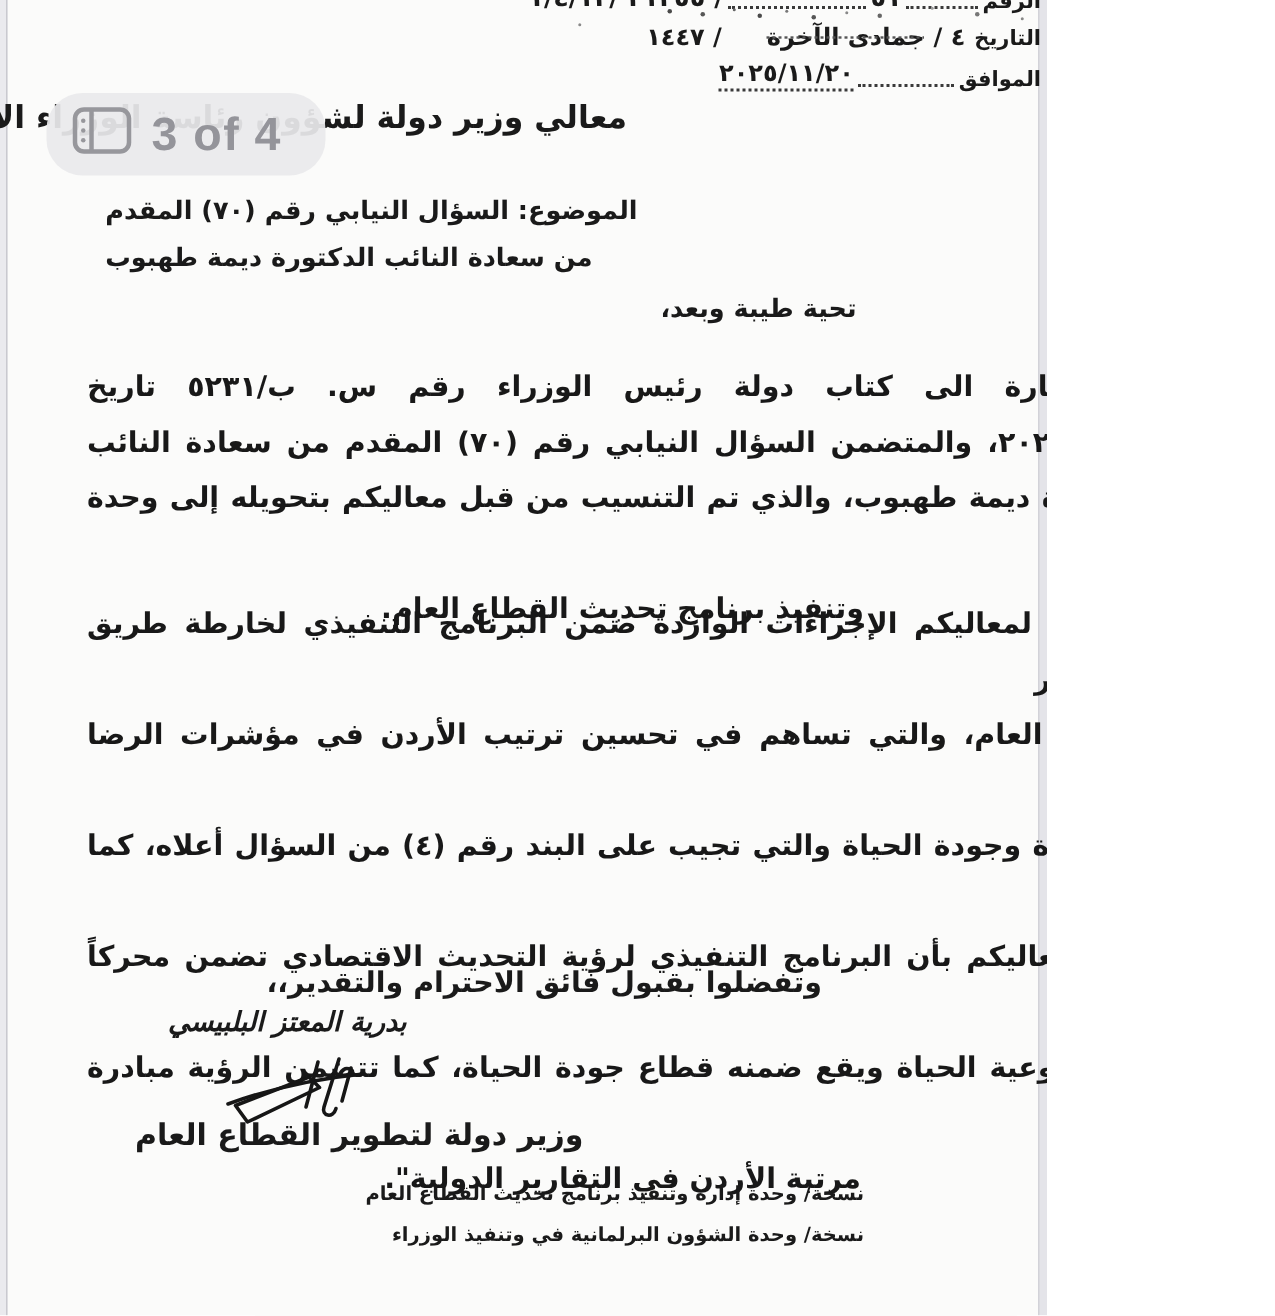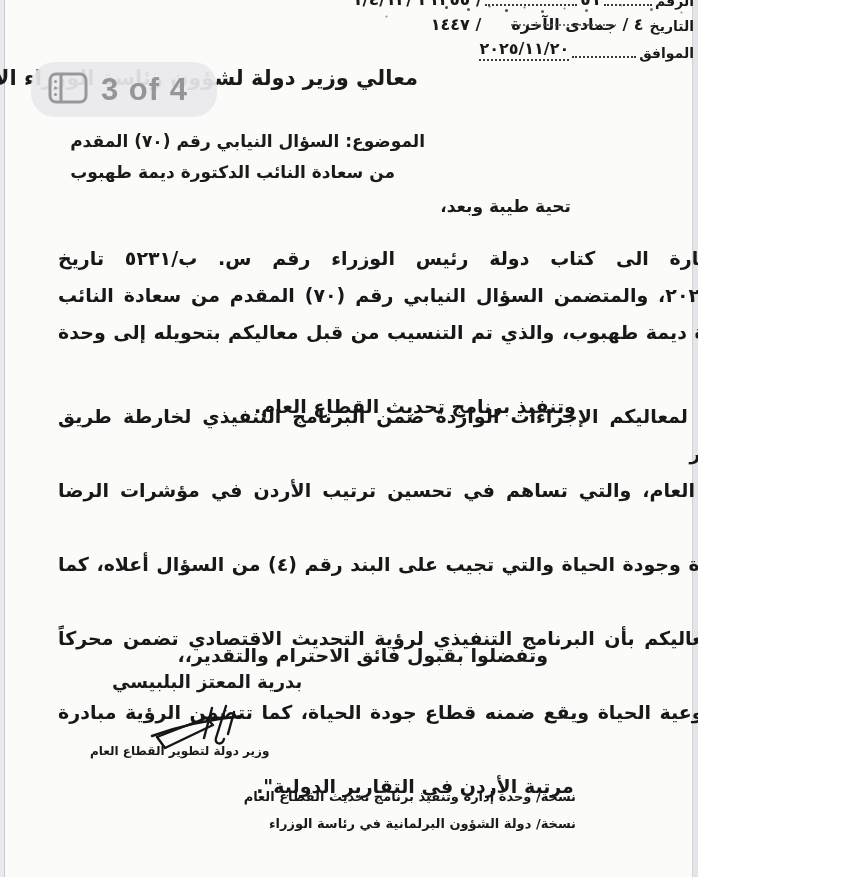--- a/index.html
+++ b/index.html
@@ -31,23 +31,23 @@
   .greeting{position:absolute;right:127px;top:196px;direction:rtl;font-size:17px;font-weight:700;white-space:nowrap;margin-left:12px;}
 
   .para{position:absolute;left:58px;width:714px;direction:rtl;font-size:19px;font-weight:700;line-height:37px;color:#181818;}
   .para-1{top:240px;}
   .para-2{top:398px;}
   .jline{text-align:justify;text-align-last:justify;}
   .rline{text-align:center;}
   .indent{padding-right:26px;}
 
   .closing{position:absolute;right:150px;top:633px;direction:rtl;font-size:19px;font-weight:700;white-space:nowrap;margin-top:11px;}
-  .sig-name{position:absolute;left:112px;top:671px;direction:rtl;font-size:18px;font-weight:700;white-space:nowrap;}
+  .sig-name{position:absolute;left:112px;top:671px;direction:rtl;font-size:18px;font-weight:700;white-space:nowrap;font-style:italic;}
   .sig-scribble{position:absolute;left:150px;top:704px;}
-  .sig-title{position:absolute;left:90px;top:744px;direction:rtl;font-size:12px;font-weight:700;white-space:nowrap;}
+  .sig-title{position:absolute;left:90px;top:744px;direction:rtl;font-size:20px;font-weight:700;white-space:nowrap;}
 
   .cc{position:absolute;right:122px;top:783px;direction:rtl;text-align:right;font-size:13px;font-weight:700;line-height:27px;white-space:nowrap;}
 
   
   .badge{
     position:absolute;left:31px;top:62px;width:186px;height:55px;border-radius:24px;
     background:rgba(234,234,236,0.93);
     display:flex;align-items:center;gap:13px;padding:0 0 0 17px;box-sizing:border-box;
     font-family:"Liberation Sans",sans-serif;
   }
@@ -131,21 +131,21 @@
       <path d="M62 4 L54 34"></path>
       <path d="M76 2 L66 34 C 64 40, 72 42, 74 35"></path>
       <path d="M84 8 L78 30"></path>
     </svg>
   </div>
 
   <div class="sig-title">وزير دولة لتطوير القطاع العام</div>
 
   <div class="cc">
     <div>نسخة/ وحدة إدارة وتنفيذ برنامج تحديث القطاع العام</div>
-    <div>نسخة/ دولة الشؤون البرلمانية في رئاسة الوزراء</div>
+    <div>نسخة/ وحدة الشؤون البرلمانية في وتنفيذ الوزراء</div>
   </div>
 
   <div>
     <div class="dotcol-a"></div>
     <div class="dotcol-b"></div>
     <div class="specks"></div>
   </div>
 
   <div class="badge">
     <span>

